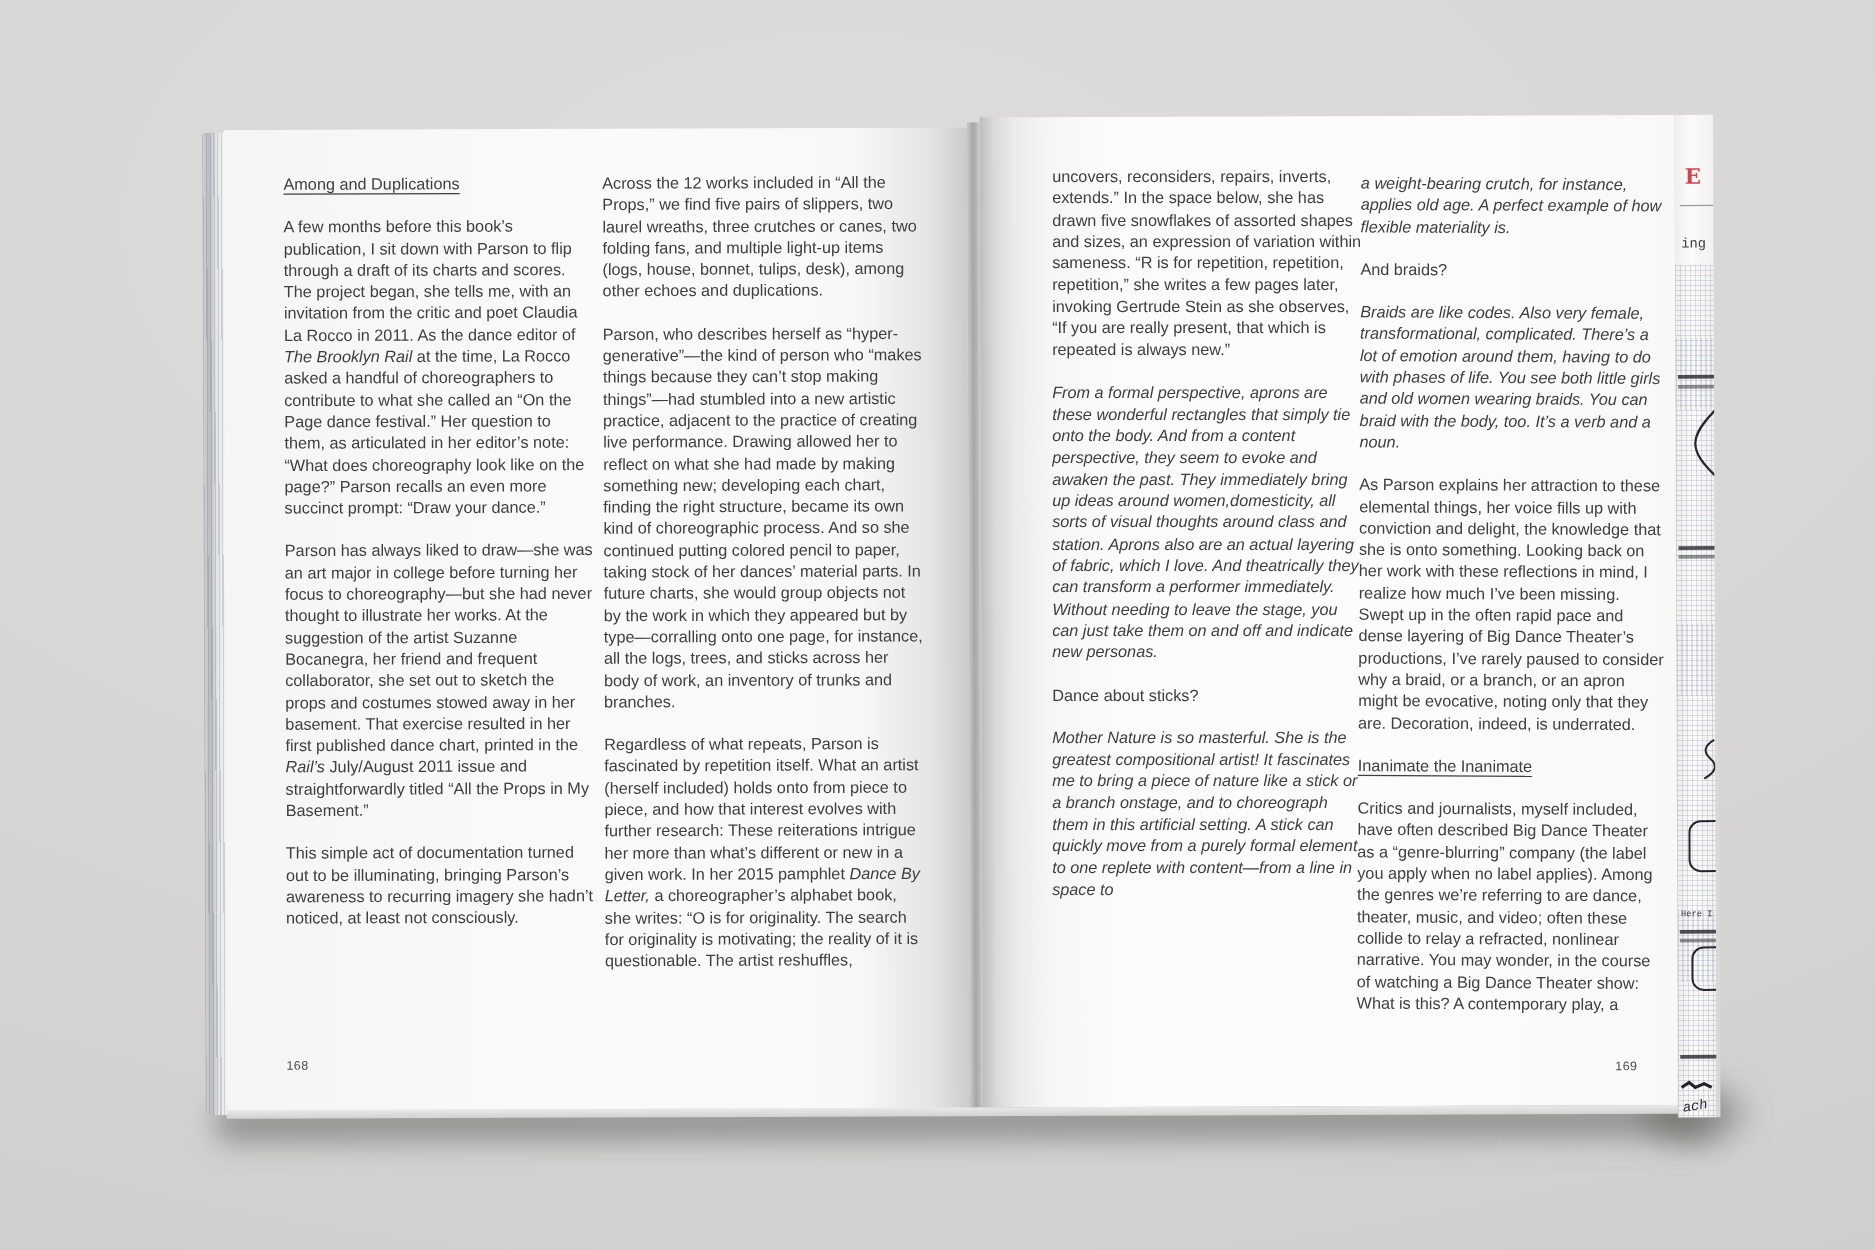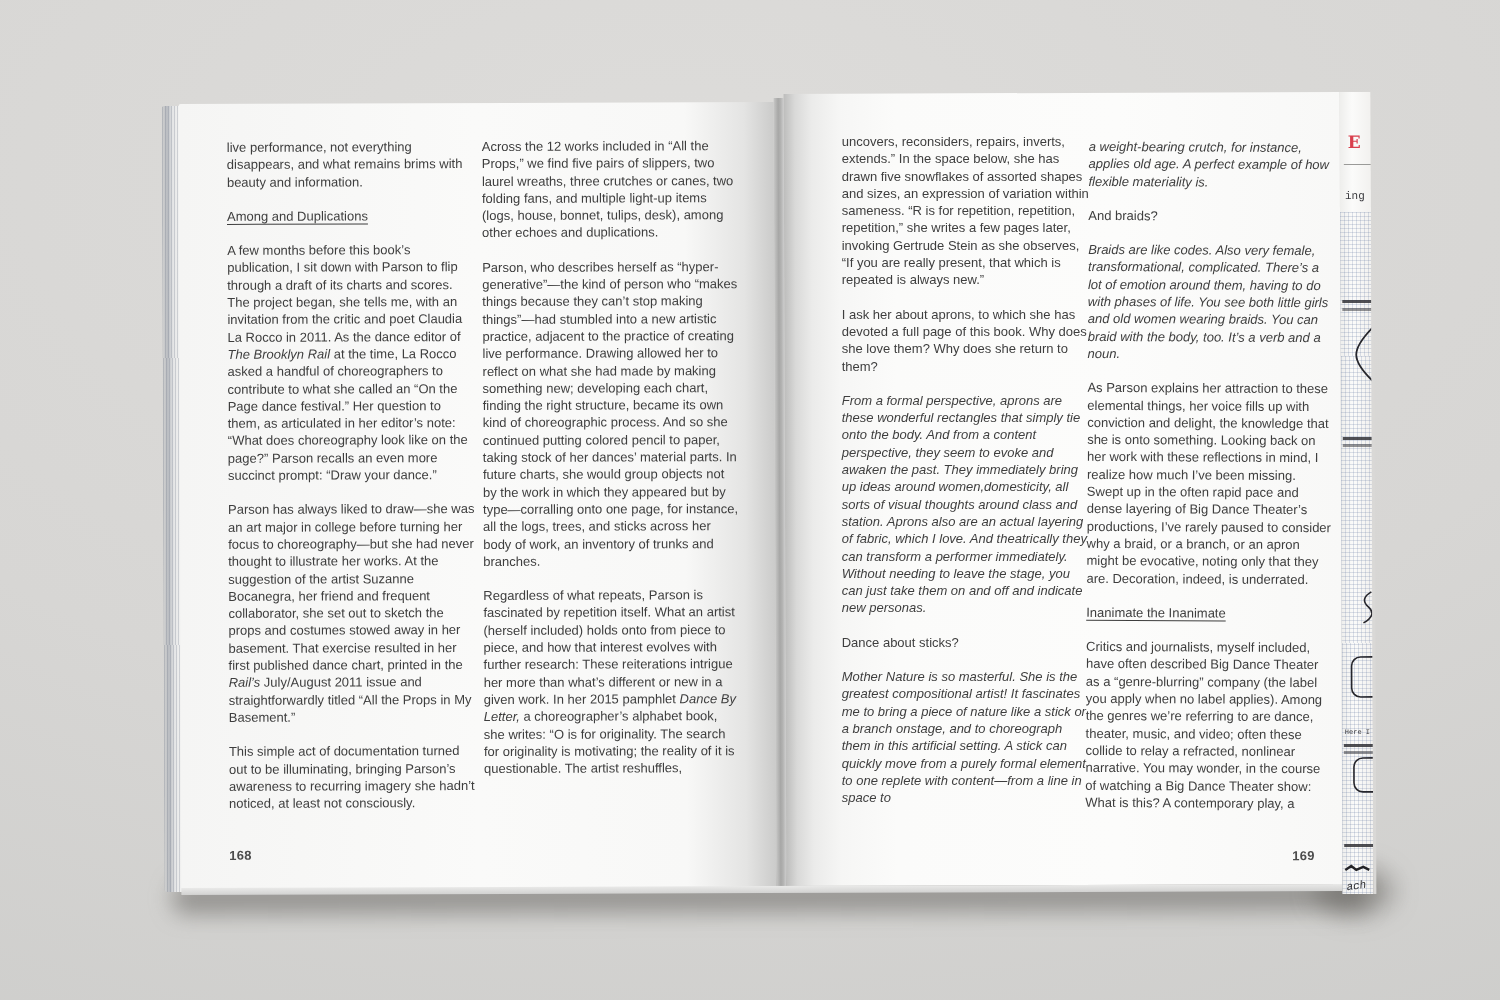--- a/index.html
+++ b/index.html
@@ -25,21 +25,21 @@
   .spine{position:absolute;left:612px;top:10px;width:10px;height:790px;
     background:linear-gradient(to right,#c7c7c6,#a7a7a6 45%,#b3b3b2 70%,#cecece);}
   .page-right{position:absolute;left:622px;top:6px;width:556px;height:792px;
     background:linear-gradient(to right,#bdbdbc 0%,#d9d9d8 2%,#ebebea 5%,#f6f6f5 10%,#fbfbfa 20%,#fcfcfb 60%,#f8f8f7 100%);}
   .bottom-lip{position:absolute;left:17px;top:798px;width:1161px;height:7px;
     background:linear-gradient(to bottom,#e9e9e8,#d2d2d1);}
   .col{position:absolute;font-size:13px;line-height:17.3px;color:#3e3e3e;text-align:left;}
   .blk{margin:0 0 17px 0;}
   .heading{text-decoration:underline;text-underline-offset:3px;text-decoration-thickness:1px;}
   .it{font-style:italic;}
-  .pagenum{position:absolute;font-size:13px;color:#4c4c4c;letter-spacing:0.3px;font-weight:bold;}
+  .pagenum{position:absolute;font-size:10px;color:#4c4c4c;letter-spacing:0.3px;}
   
   .next-edge{position:absolute;left:1178px;top:6px;width:31px;height:802px;overflow:hidden;
     background:linear-gradient(to right,#eeeeec,#fbfbfa 40%,#f2f1ef);
     border-right:3px solid #d9d8d6;}
   .edge-grid{position:absolute;left:0;top:120px;right:0;bottom:0;
     background:
       repeating-linear-gradient(to bottom, rgba(100,120,160,0.22) 0 1px, rgba(0,0,0,0) 1px 4px),
       repeating-linear-gradient(to right, rgba(100,120,160,0.22) 0 1px, rgba(0,0,0,0) 1px 4px);}
   .edge-red{position:absolute;left:8px;top:40px;font-family:"DejaVu Serif","Liberation Serif",serif;
     font-weight:bold;font-size:17px;color:#d9404e;}
@@ -84,34 +84,32 @@
         <rect x="10" y="565" width="32" height="40" rx="9" stroke="#26262c" stroke-width="1.6" fill="none"></rect>
         <rect x="12" y="666" width="32" height="34" rx="9" stroke="#26262c" stroke-width="1.6" fill="none"></rect>
         <path d="M3 778 l6 -4 l5 4 l7 -3 l6 3" stroke="#232327" stroke-width="2.4" fill="none"></path>
       </svg>
       <span class="edge-frag frag-here1">Here I</span>
       <span class="edge-frag frag-here2">n Here I</span>
       <span class="edge-frag frag-ach">ach</span>
     </div>
 
     <div class="col" style="left:65px;top:49px;width:247px;">
-        <div class="blk para"><span>live performance, not everything disappears, and what remains brims with beauty and information.</span></div>
         <div class="blk heading"><span>Among and Duplications</span></div>
         <div class="blk para"><span>A few months before this book’s publication, I sit down with Parson to flip through a draft of its charts and scores. The project began, she tells me, with an invitation from the critic and poet Claudia La Rocco in 2011. As the dance editor of </span><span class="it">The Brooklyn Rail</span><span> at the time, La Rocco asked a handful of choreographers to contribute to what she called an “On the Page dance festival.” Her question to them, as articulated in her editor’s note: “What does choreography look like on the page?” Parson recalls an even more succinct prompt: “Draw your dance.”</span></div>
         <div class="blk para"><span>Parson has always liked to draw—she was an art major in college before turning her focus to choreography—but she had never thought to illustrate her works. At the suggestion of the artist Suzanne Bocanegra, her friend and frequent collaborator, she set out to sketch the props and costumes stowed away in her basement. That exercise resulted in her first published dance chart, printed in the </span><span class="it">Rail’s</span><span> July/August 2011 issue and straightforwardly titled “All the Props in My Basement.”</span></div>
         <div class="blk para"><span>This simple act of documentation turned out to be illuminating, bringing Parson’s awareness to recurring imagery she hadn’t noticed, at least not consciously.</span></div>
       </div>
     <div class="col" style="left:320px;top:49px;width:256px;">
         <div class="blk para"><span>Across the 12 works included in “All the Props,” we find five pairs of slippers, two laurel wreaths, three crutches or canes, two folding fans, and multiple light-up items (logs, house, bonnet, tulips, desk), among other echoes and duplications.</span></div>
         <div class="blk para"><span>Parson, who describes herself as “hyper-generative”—the kind of person who “makes things because they can’t stop making things”—had stumbled into a new artistic practice, adjacent to the practice of creating live performance. Drawing allowed her to reflect on what she had made by making something new; developing each chart, finding the right structure, became its own kind of choreographic process. And so she continued putting colored pencil to paper, taking stock of her dances’ material parts. In future charts, she would group objects not by the work in which they appeared but by type—corralling onto one page, for instance, all the logs, trees, and sticks across her body of work, an inventory of trunks and branches.</span></div>
         <div class="blk para"><span>Regardless of what repeats, Parson is fascinated by repetition itself. What an artist (herself included) holds onto from piece to piece, and how that interest evolves with further research: These reiterations intrigue her more than what’s different or new in a given work. In her 2015 pamphlet </span><span class="it">Dance By Letter,</span><span> a choreographer’s alphabet book, she writes: “O is for originality. The search for originality is motivating; the reality of it is questionable. The artist reshuffles,</span></div>
       </div>
     <div class="col" style="left:664px;top:45px;width:252px;transform:rotate(0.2deg);transform-origin:top left;margin-left:16px;">
         <div class="blk para"><span>uncovers, reconsiders, repairs, inverts, extends.” In the space below, she has drawn five snowflakes of assorted shapes and sizes, an expression of variation within sameness. “R is for repetition, repetition, repetition,” she writes a few pages later, invoking Gertrude Stein as she observes, “If you are really present, that which is repeated is always new.”</span></div>
-        <div class="blk para"><span>I ask her about aprons, to which she has devoted a full page of this book. Why does she love them? Why does she return to them?</span></div>
         <div class="blk para it"><span>From a formal perspective, aprons are these wonderful rectangles that simply tie onto the body. And from a content perspective, they seem to evoke and awaken the past. They immediately bring up ideas around women,domesticity, all sorts of visual thoughts around class and station. Aprons also are an actual layering of fabric, which I love. And theatrically they can transform a performer immediately. Without needing to leave the stage, you can just take them on and off and indicate new personas.</span></div>
         <div class="blk para"><span>Dance about sticks?</span></div>
         <div class="blk para it"><span>Mother Nature is so masterful. She is the greatest compositional artist! It fascinates me to bring a piece of nature like a stick or a branch onstage, and to choreograph them in this artificial setting. A stick can quickly move from a purely formal element to one replete with content—from a line in space to</span></div>
       </div>
     <div class="col" style="left:927px;top:51px;width:245px;transform:rotate(0.5deg);transform-origin:top left;">
         <div class="blk para it"><span>a weight-bearing crutch, for instance, applies old age. A perfect example of how flexible materiality is.</span></div>
         <div class="blk para"><span>And braids?</span></div>
         <div class="blk para it"><span>Braids are like codes. Also very female, transformational, complicated. There’s a lot of emotion around them, having to do with phases of life. You see both little girls and old women wearing braids. You can braid with the body, too. It’s a verb and a noun.</span></div>
         <div class="blk para"><span>As Parson explains her attraction to these elemental things, her voice fills up with conviction and delight, the knowledge that she is onto something. Looking back on her work with these reflections in mind, I realize how much I’ve been missing. Swept up in the often rapid pace and dense layering of Big Dance Theater’s productions, I’ve rarely paused to consider why a braid, or a branch, or an apron might be evocative, noting only that they are. Decoration, indeed, is underrated.</span></div>
         <div class="blk heading"><span>Inanimate the Inanimate</span></div>

